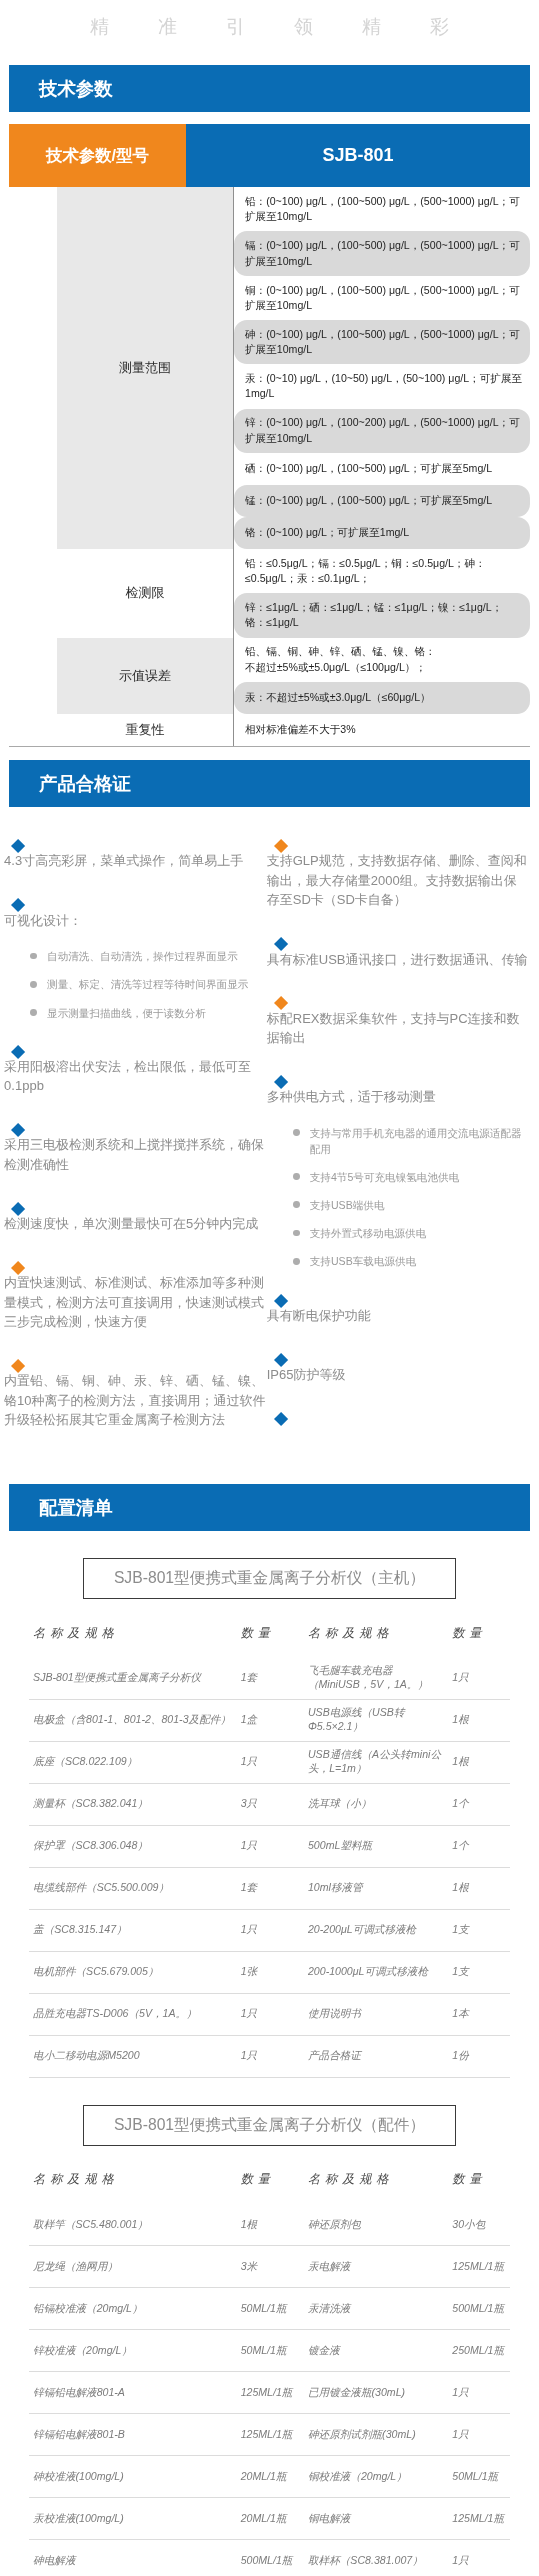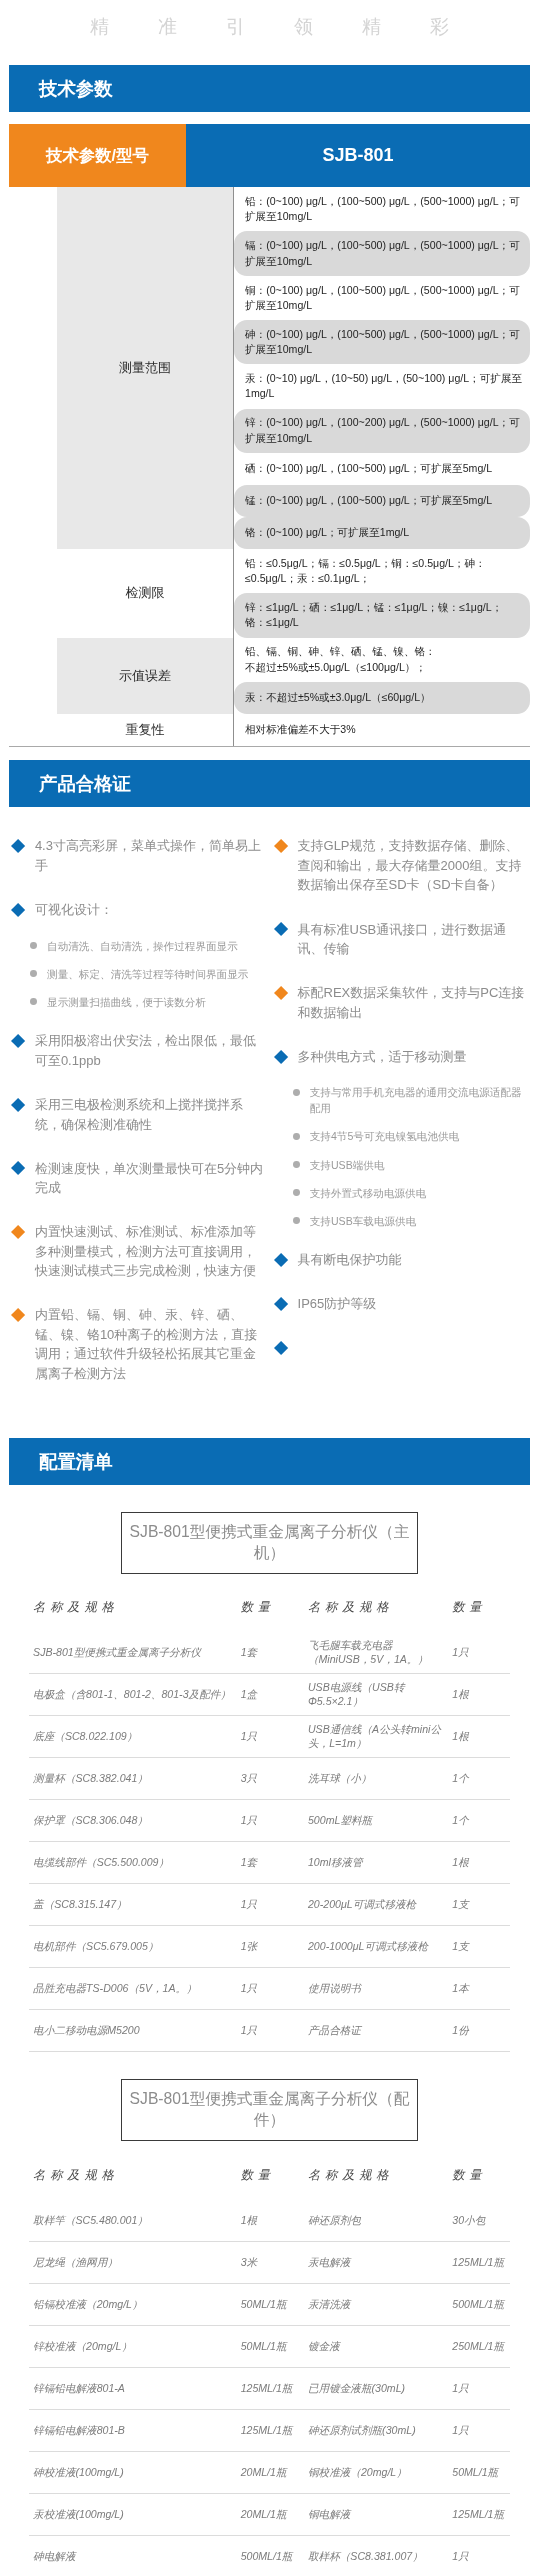--- a/index.html
+++ b/index.html
@@ -71,21 +71,21 @@
     background: #fff;
     white-space: pre-line;
     min-height: 32px;
     display: flex; align-items: center;
   }
   .spec-row.alt { background: #d9d9d9; border-radius: 13px; }
 
   
   .features { display: flex; padding: 29px 9.6px 16.4px 4.1px; }
   .fcol { flex: 1; min-width: 0; }
-  .fitem { display: flex; margin-bottom: 24.6px; }
+  .fitem { display: flex; margin-bottom: 24.6px; flex-direction: column; }
   .diamond {
     flex: none;
     width: 10.2px; height: 10.2px;
     transform: rotate(45deg);
     margin: 4.8px 11.6px 0 9px;
   }
   .diamond.blue { background: #0a6cb4; }
   .diamond.orange { background: #f0871d; }
   .ftext { color: #8c8c8c; font-size: 13px; line-height: 1.5; }
   .fsubs { margin: -5.5px 0 20.5px 0; }
@@ -94,21 +94,21 @@
     flex: none;
     width: 6.8px; height: 6.8px;
     border-radius: 50%;
     background: #adadad;
     margin: 3.4px 10.2px 0 0;
   }
   .fsubtext { color: #9a9a9a; font-size: 10.6px; line-height: 1.5; }
 
   
   .caption-box {
-    width: 297px;
+    width: 373px;
     margin: 27px auto 6.8px auto;
     border: 1.4px solid #3a3a3a;
     padding: 9px 4.1px;
     text-align: center;
   }
   .caption { color: #8c8c8c; font-size: 15.7px; }
   .cfg-table { margin: 9.6px 29px 18px 29px; }
   .cfg-row {
     display: flex;
     align-items: center;

